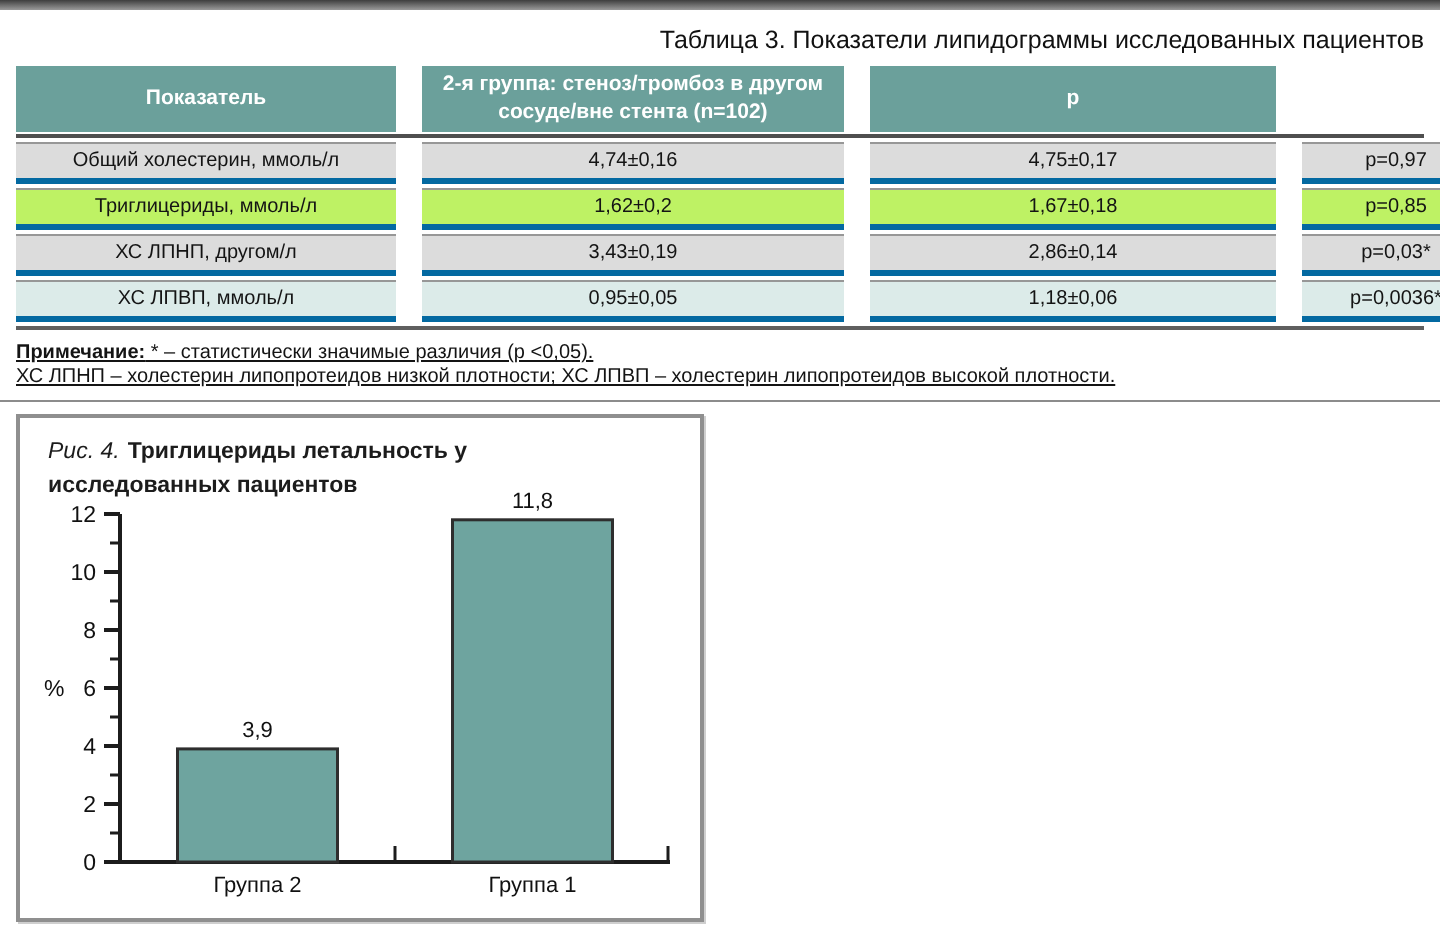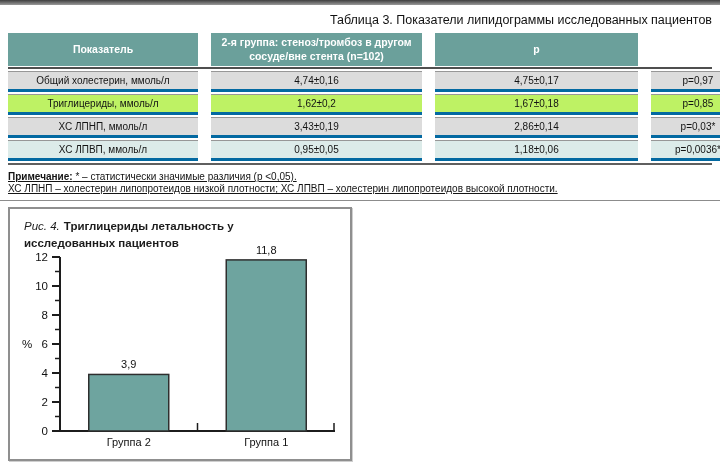--- a/index.html
+++ b/index.html
@@ -82,21 +82,21 @@
       <div>4,75±0,17</div>
       <div>p=0,97</div>
     </div>
     <div class="trow bg-mint">
       <div>Триглицериды, ммоль/л</div>
       <div>1,62±0,2</div>
       <div>1,67±0,18</div>
       <div>p=0,85</div>
     </div>
     <div class="trow bg-gray">
-      <div>ХС ЛПНП, ммоль/л</div>
+      <div>ХС ЛПНП, другом/л</div>
       <div>3,43±0,19</div>
       <div>2,86±0,14</div>
       <div>p=0,03*</div>
     </div>
     <div class="trow bg-teal">
       <div>ХС ЛПВП, ммоль/л</div>
       <div>0,95±0,05</div>
       <div>1,18±0,06</div>
       <div>p=0,0036*</div>
     </div>

